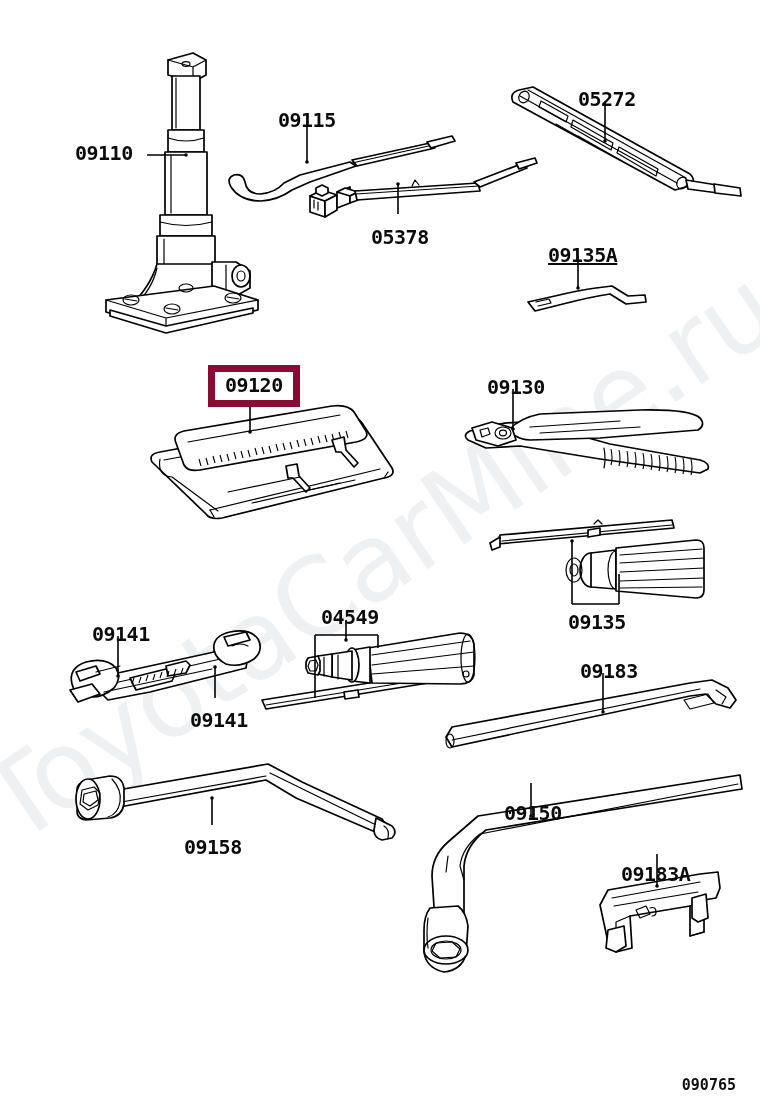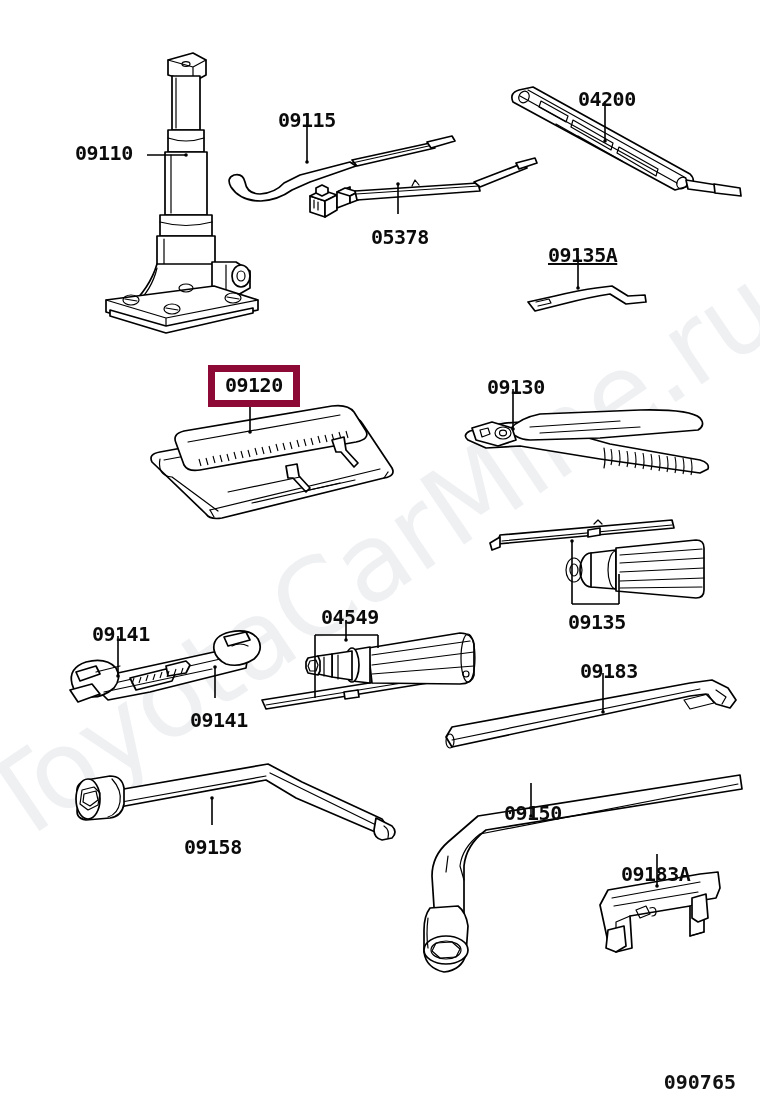--- a/index.html
+++ b/index.html
@@ -59,21 +59,21 @@
     font-weight: bold;
     color: #0b0b0b;
     letter-spacing: -0.5px;
     line-height: 1;
   }
   .footer-code {
     position: absolute;
     right: 24px;
     bottom: 18px;
     font-family: "DejaVu Sans Mono", "Liberation Mono", monospace;
-    font-size: 20px;
+    font-size: 15px;
     font-weight: bold;
     color: #111111;
     letter-spacing: 0px;
   }
   .ln { stroke: #000; stroke-width: 1.6; fill: none; }
   .pt { stroke: none; fill: #000; }
   .part { fill: #ffffff; stroke: #000000; stroke-width: 1.7; stroke-linejoin: round; stroke-linecap: round; }
   .partthin { fill: none; stroke: #000000; stroke-width: 1.2; stroke-linejoin: round; stroke-linecap: round; }
   .hatch { stroke: #000000; stroke-width: 1.1; fill: none; }
 </style>
@@ -366,21 +366,21 @@
       <circle class="pt" cx="531" cy="816" r="1.8"></circle>
 
       <path class="ln" d="M657 854 L657 886"></path>
       <circle class="pt" cx="657" cy="886" r="1.8"></circle>
     </g>
   </svg>
 
   <div class="label" style="left:75px;  top:143px;">09110</div>
   <div class="label" style="left:278px; top:110px;">09115</div>
   <div class="label" style="left:371px; top:227px;">05378</div>
-  <div class="label" style="left:578px; top:89px;">04200</div>
+  <div class="label" style="left:578px; top:89px;">05272</div>
   <div class="label" style="left:548px; top:245px;text-decoration:underline;">09135A</div>
   <div class="label" style="left:487px; top:377px;">09130</div>
   <div class="label" style="left:568px; top:612px;">09135</div>
   <div class="label" style="left:92px;  top:624px;">09141</div>
   <div class="label" style="left:190px; top:710px;">09141</div>
   <div class="label" style="left:321px; top:607px;">04549</div>
   <div class="label" style="left:580px; top:661px;">09183</div>
   <div class="label" style="left:184px; top:837px;">09158</div>
   <div class="label" style="left:504px; top:771px;margin-top:32px;">09150</div>
   <div class="label" style="left:621px; top:864px;">09183A</div>

